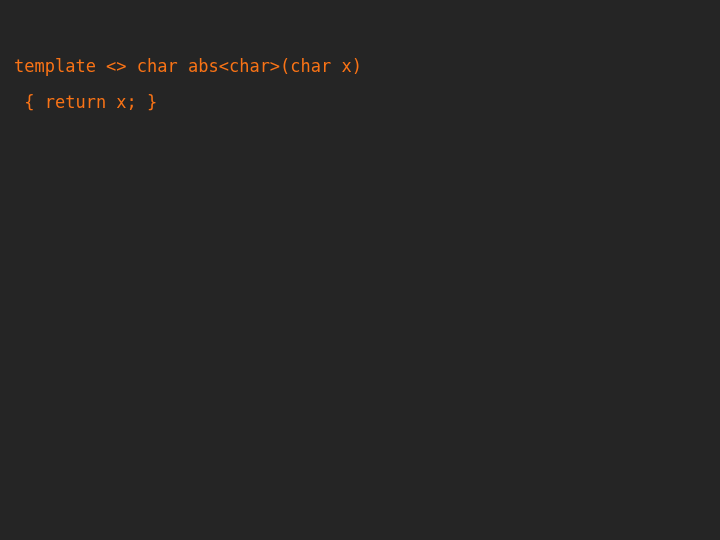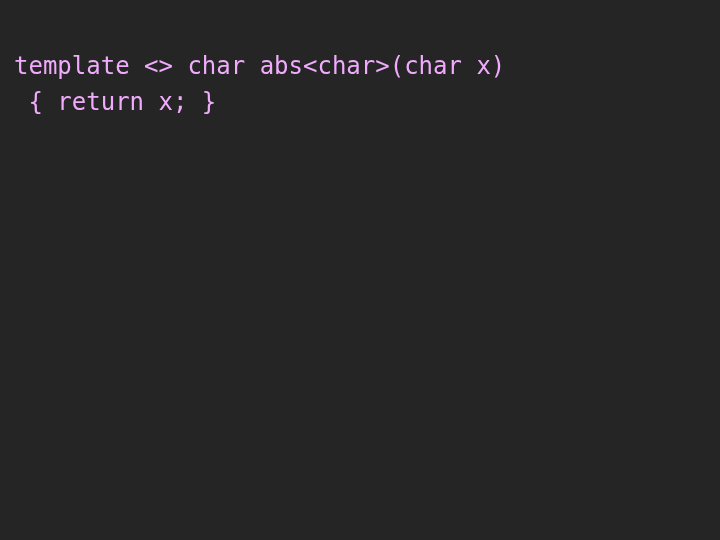--- a/index.html
+++ b/index.html
@@ -39,14 +39,14 @@
     display: block;
     white-space: pre;
     margin: 0;
     padding: 0;
   }
 </style>
 </head>
 <body style="background: rgb(37, 37, 37);">
 
 <div id="screen" style="background: rgb(37, 37, 37); width: 720px; height: 540px;">
-  <pre id="code-block" style="color: #f0abfc; font-size: 24px; line-height: 36px;"><span class="code-line">template &lt;&gt; char abs&lt;char&gt;(char x)</span><span class="code-line"> { return x; }</span></pre>
+  <pre id="code-block" style="color: #f97316; font-size: 17px; line-height: 36px;"><span class="code-line">template &lt;&gt; char abs&lt;char&gt;(char x)</span><span class="code-line"> { return x; }</span></pre>
 </div>
 
 </body></html>

